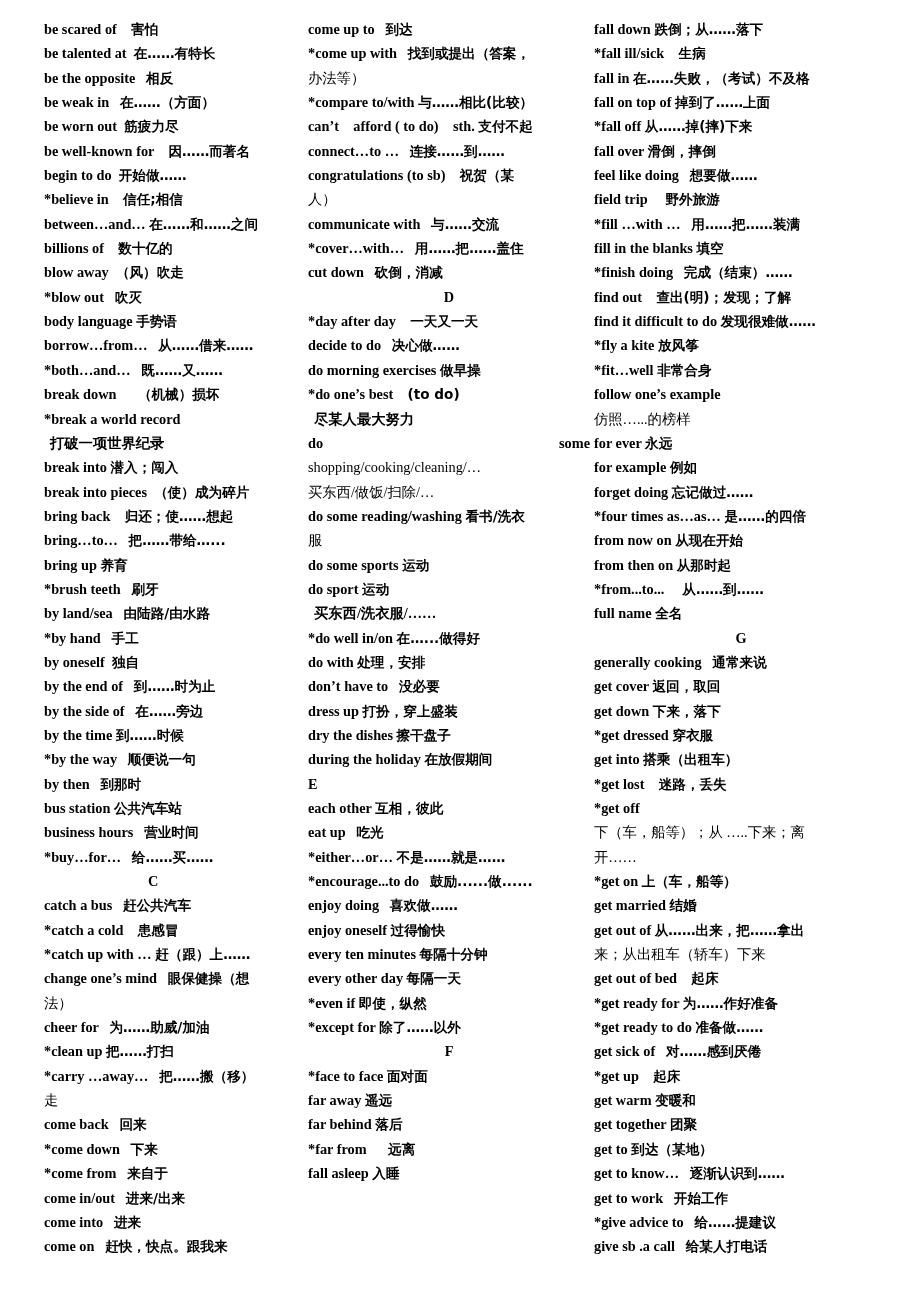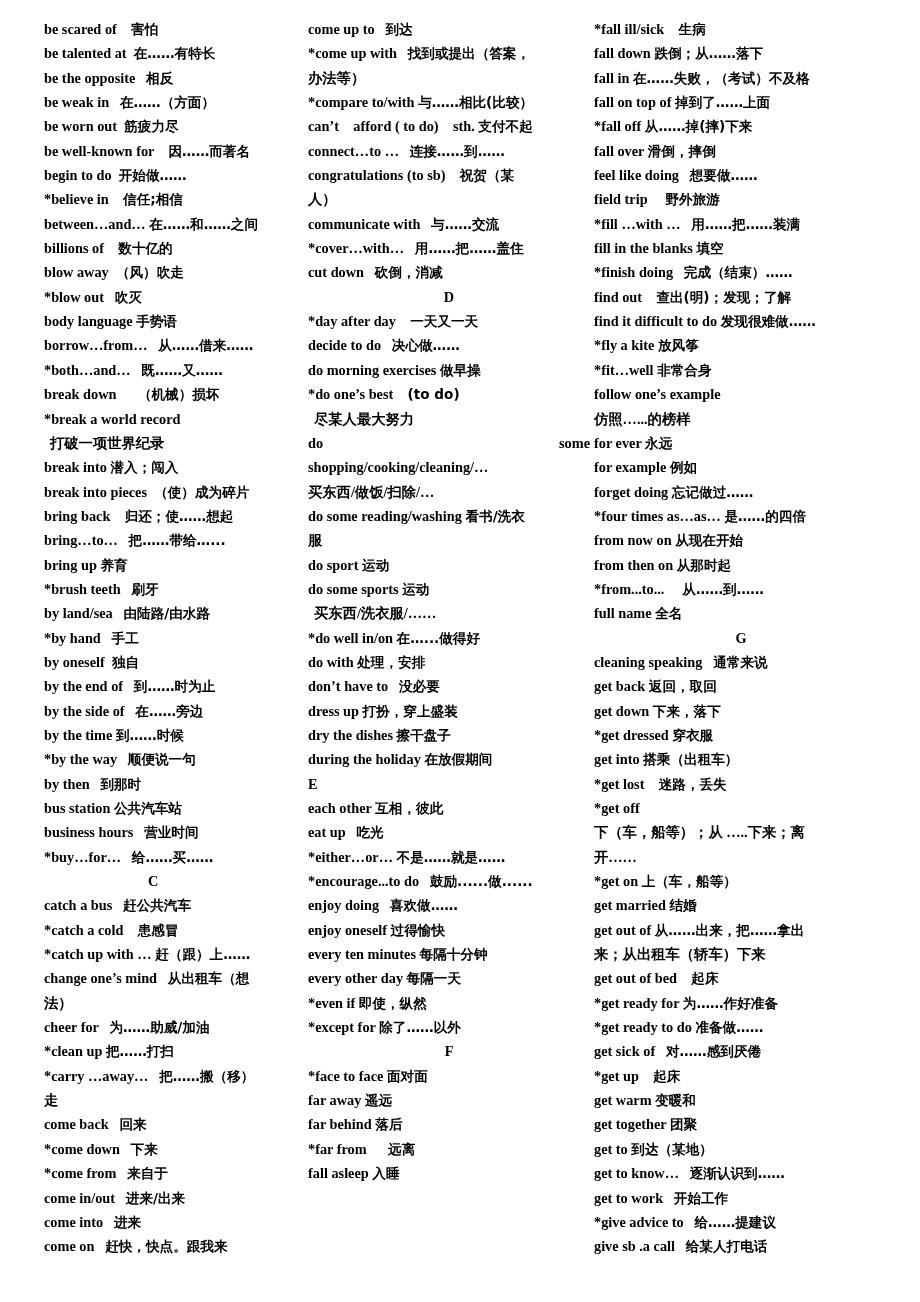--- a/index.html
+++ b/index.html
@@ -49,21 +49,21 @@
     text-align: center;
     font-size: 14.3px;
   }
   .sec-left { text-align: left; padding-left: 0; }
   .sec-indent { text-align: left; padding-left: 104px; }
   .cont-line {
     font-weight: bold;
     padding-left: 6px;
   }
   .cont-line0 {
-    font-weight: bold;
+    font-weight: normal;
     padding-left: 0px;
   }
   .spread {
     display: flex;
     justify-content: space-between;
     font-weight: bold;
   }
 </style>
 </head>
 <body>
@@ -102,21 +102,21 @@
       <div class="entry"><span>by the time</span><span style="white-space: pre;"> </span><span class="cn">到……时候</span></div>
       <div class="entry"><span>*by the way</span><span style="white-space: pre;">   </span><span class="cn">顺便说一句</span></div>
       <div class="entry"><span>by then</span><span style="white-space: pre;">   </span><span class="cn">到那时</span></div>
       <div class="entry"><span>bus station</span><span style="white-space: pre;"> </span><span class="cn">公共汽车站</span></div>
       <div class="entry"><span>business hours</span><span style="white-space: pre;">   </span><span class="cn">营业时间</span></div>
       <div class="entry"><span>*buy…for…</span><span style="white-space: pre;">   </span><span class="cn">给……买……</span></div>
       <div class="section-letter sec-indent">C</div>
       <div class="entry"><span>catch a bus</span><span style="white-space: pre;">   </span><span class="cn">赶公共汽车</span></div>
       <div class="entry"><span>*catch a cold</span><span style="white-space: pre;">    </span><span class="cn">患感冒</span></div>
       <div class="entry"><span>*catch up with …</span><span style="white-space: pre;"> </span><span class="cn">赶（跟）上……</span></div>
-      <div class="entry"><span>change one’s mind</span><span style="white-space: pre;">   </span><span class="cn">从出租车（想</span></div>
+      <div class="entry"><span>change one’s mind</span><span style="white-space: pre;">   </span><span class="cn">眼保健操（想</span></div>
       <div class="cont-line0"><span class="cn">法）</span></div>
       <div class="entry"><span>cheer for</span><span style="white-space: pre;">   </span><span class="cn">为……助威/加油</span></div>
       <div class="entry"><span>*clean up</span><span style="white-space: pre;"> </span><span class="cn">把……打扫</span></div>
       <div class="entry"><span>*carry …away…</span><span style="white-space: pre;">   </span><span class="cn">把……搬（移）</span></div>
       <div class="cont-line0"><span class="cn">走</span></div>
       <div class="entry"><span>come back</span><span style="white-space: pre;">   </span><span class="cn">回来</span></div>
       <div class="entry"><span>*come down</span><span style="white-space: pre;">   </span><span class="cn">下来</span></div>
       <div class="entry"><span>*come from</span><span style="white-space: pre;">   </span><span class="cn">来自于</span></div>
       <div class="entry"><span>come in/out</span><span style="white-space: pre;">   </span><span class="cn">进来/出来</span></div>
       <div class="entry"><span>come into</span><span style="white-space: pre;">   </span><span class="cn">进来</span></div>
@@ -141,22 +141,22 @@
       <div class="entry"><span>*do one’s best</span><span style="white-space: pre;">    </span><span class="cn">(to do)</span></div>
       <div class="cont-line"><span class="cn"> 尽某人最大努力</span></div>
       <div class="spread">
         <span>do</span>
         <span>some</span>
       </div>
       <div class="cont-line0"><span>shopping/cooking/cleaning/…</span></div>
       <div class="cont-line0"><span class="cn">买东西/做饭/扫除/…</span></div>
       <div class="entry"><span>do some reading/washing</span><span style="white-space: pre;"> </span><span class="cn">看书/洗衣</span></div>
       <div class="cont-line0"><span class="cn">服</span></div>
+      <div class="entry"><span>do some sports</span><span style="white-space: pre;"> </span><span class="cn">运动</span></div>
       <div class="entry"><span>do sport</span><span style="white-space: pre;"> </span><span class="cn">运动</span></div>
-      <div class="entry"><span>do some sports</span><span style="white-space: pre;"> </span><span class="cn">运动</span></div>
       <div class="cont-line"><span class="cn">买东西/洗衣服/……</span></div>
       <div class="entry"><span>*do well in/on</span><span style="white-space: pre;"> </span><span class="cn">在…...做得好</span></div>
       <div class="entry"><span>do with</span><span style="white-space: pre;"> </span><span class="cn">处理，安排</span></div>
       <div class="entry"><span>don’t have to</span><span style="white-space: pre;">   </span><span class="cn">没必要</span></div>
       <div class="entry"><span>dress up</span><span style="white-space: pre;"> </span><span class="cn">打扮，穿上盛装</span></div>
       <div class="entry"><span>dry the dishes</span><span style="white-space: pre;"> </span><span class="cn">擦干盘子</span></div>
       <div class="entry"><span>during the holiday</span><span style="white-space: pre;"> </span><span class="cn">在放假期间</span></div>
       <div class="section-letter sec-left">E</div>
       <div class="entry"><span>each other</span><span style="white-space: pre;"> </span><span class="cn">互相，彼此</span></div>
       <div class="entry"><span>eat up</span><span style="white-space: pre;">   </span><span class="cn">吃光</span></div>
@@ -169,22 +169,22 @@
       <div class="entry"><span>*even if</span><span style="white-space: pre;"> </span><span class="cn">即使，纵然</span></div>
       <div class="entry"><span>*except for</span><span style="white-space: pre;"> </span><span class="cn">除了……以外</span></div>
       <div class="section-letter">F</div>
       <div class="entry"><span>*face to face</span><span style="white-space: pre;"> </span><span class="cn">面对面</span></div>
       <div class="entry"><span>far away</span><span style="white-space: pre;"> </span><span class="cn">遥远</span></div>
       <div class="entry"><span>far behind</span><span style="white-space: pre;"> </span><span class="cn">落后</span></div>
       <div class="entry"><span>*far from</span><span style="white-space: pre;">      </span><span class="cn">远离</span></div>
       <div class="entry"><span>fall asleep</span><span style="white-space: pre;"> </span><span class="cn">入睡</span></div>
     </div>
   <div class="column col-3">
+      <div class="entry"><span>fall down</span><span style="white-space: pre;"> </span><span class="cn">跌倒；从……落下</span></div>
       <div class="entry"><span>*fall ill/sick</span><span style="white-space: pre;">    </span><span class="cn">生病</span></div>
-      <div class="entry"><span>fall down</span><span style="white-space: pre;"> </span><span class="cn">跌倒；从……落下</span></div>
       <div class="entry"><span>fall in</span><span style="white-space: pre;"> </span><span class="cn">在……失败，（考试）不及格</span></div>
       <div class="entry"><span>fall on top of</span><span style="white-space: pre;"> </span><span class="cn">掉到了……上面</span></div>
       <div class="entry"><span>*fall off</span><span style="white-space: pre;"> </span><span class="cn">从……掉(摔)下来</span></div>
       <div class="entry"><span>fall over</span><span style="white-space: pre;"> </span><span class="cn">滑倒，摔倒</span></div>
       <div class="entry"><span>feel like doing</span><span style="white-space: pre;">   </span><span class="cn">想要做……</span></div>
       <div class="entry"><span>field trip</span><span style="white-space: pre;">     </span><span class="cn">野外旅游</span></div>
       <div class="entry"><span>*fill …with …</span><span style="white-space: pre;">   </span><span class="cn">用……把……装满</span></div>
       <div class="entry"><span>fill in the blanks</span><span style="white-space: pre;"> </span><span class="cn">填空</span></div>
       <div class="entry"><span>*finish doing</span><span style="white-space: pre;">   </span><span class="cn">完成（结束）……</span></div>
       <div class="entry"><span>find out</span><span style="white-space: pre;">    </span><span class="cn">查出(明)；发现；了解</span></div>
@@ -195,22 +195,22 @@
       <div class="cont-line0"><span class="cn">仿照…...的榜样</span></div>
       <div class="entry"><span>for ever</span><span style="white-space: pre;"> </span><span class="cn">永远</span></div>
       <div class="entry"><span>for example</span><span style="white-space: pre;"> </span><span class="cn">例如</span></div>
       <div class="entry"><span>forget doing</span><span style="white-space: pre;"> </span><span class="cn">忘记做过……</span></div>
       <div class="entry"><span>*four times as…as…</span><span style="white-space: pre;"> </span><span class="cn">是……的四倍</span></div>
       <div class="entry"><span>from now on</span><span style="white-space: pre;"> </span><span class="cn">从现在开始</span></div>
       <div class="entry"><span>from then on</span><span style="white-space: pre;"> </span><span class="cn">从那时起</span></div>
       <div class="entry"><span>*from...to...</span><span style="white-space: pre;">     </span><span class="cn">从……到……</span></div>
       <div class="entry"><span>full name</span><span style="white-space: pre;"> </span><span class="cn">全名</span></div>
       <div class="section-letter">G</div>
-      <div class="entry"><span>cleaning speaking</span><span style="white-space: pre;">   </span><span class="cn">通常来说</span></div>
-      <div class="entry"><span>get back</span><span style="white-space: pre;"> </span><span class="cn">返回，取回</span></div>
+      <div class="entry"><span>generally cooking</span><span style="white-space: pre;">   </span><span class="cn">通常来说</span></div>
+      <div class="entry"><span>get cover</span><span style="white-space: pre;"> </span><span class="cn">返回，取回</span></div>
       <div class="entry"><span>get down</span><span style="white-space: pre;"> </span><span class="cn">下来，落下</span></div>
       <div class="entry"><span>*get dressed</span><span style="white-space: pre;"> </span><span class="cn">穿衣服</span></div>
       <div class="entry"><span>get into</span><span style="white-space: pre;"> </span><span class="cn">搭乘（出租车）</span></div>
       <div class="entry"><span>*get lost</span><span style="white-space: pre;">    </span><span class="cn">迷路，丢失</span></div>
       <div class="entry"><span>*get off</span></div>
       <div class="cont-line0"><span class="cn">下（车，船等）；从 …..下来；离</span></div>
       <div class="cont-line0"><span class="cn">开……</span></div>
       <div class="entry"><span>*get on</span><span style="white-space: pre;"> </span><span class="cn">上（车，船等）</span></div>
       <div class="entry"><span>get married</span><span style="white-space: pre;"> </span><span class="cn">结婚</span></div>
       <div class="entry"><span>get out of</span><span style="white-space: pre;"> </span><span class="cn">从……出来，把……拿出</span></div>

